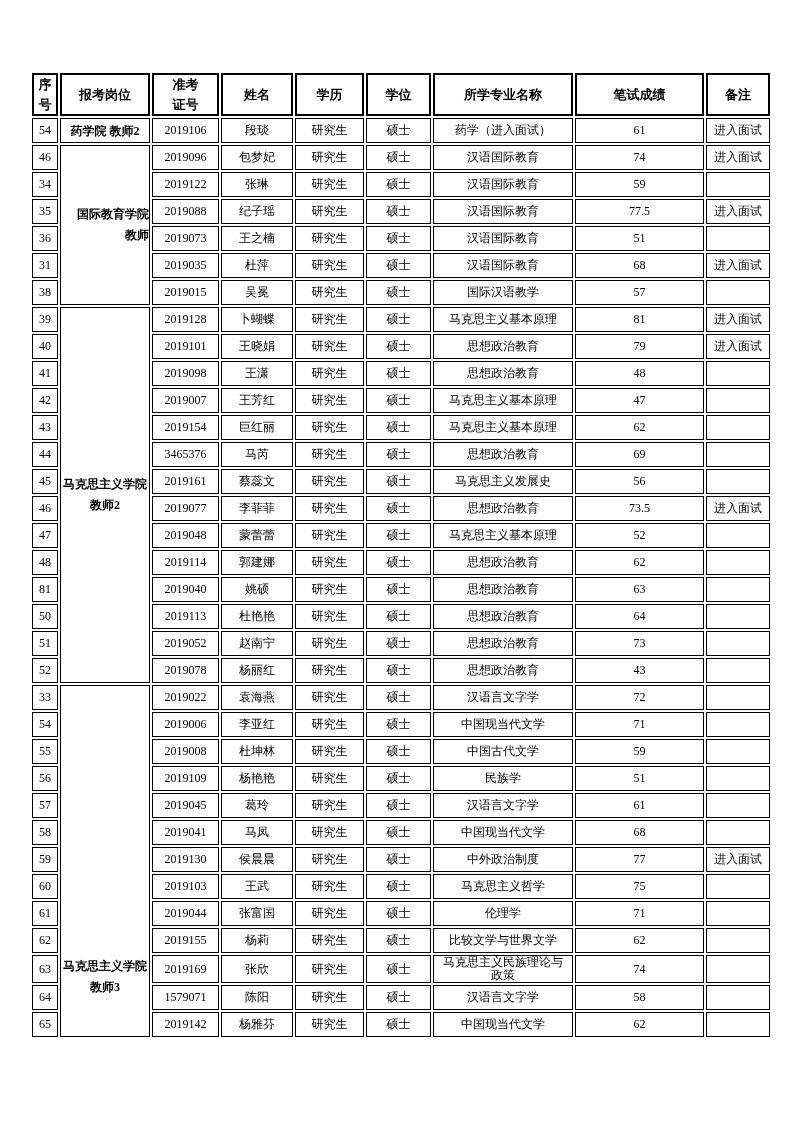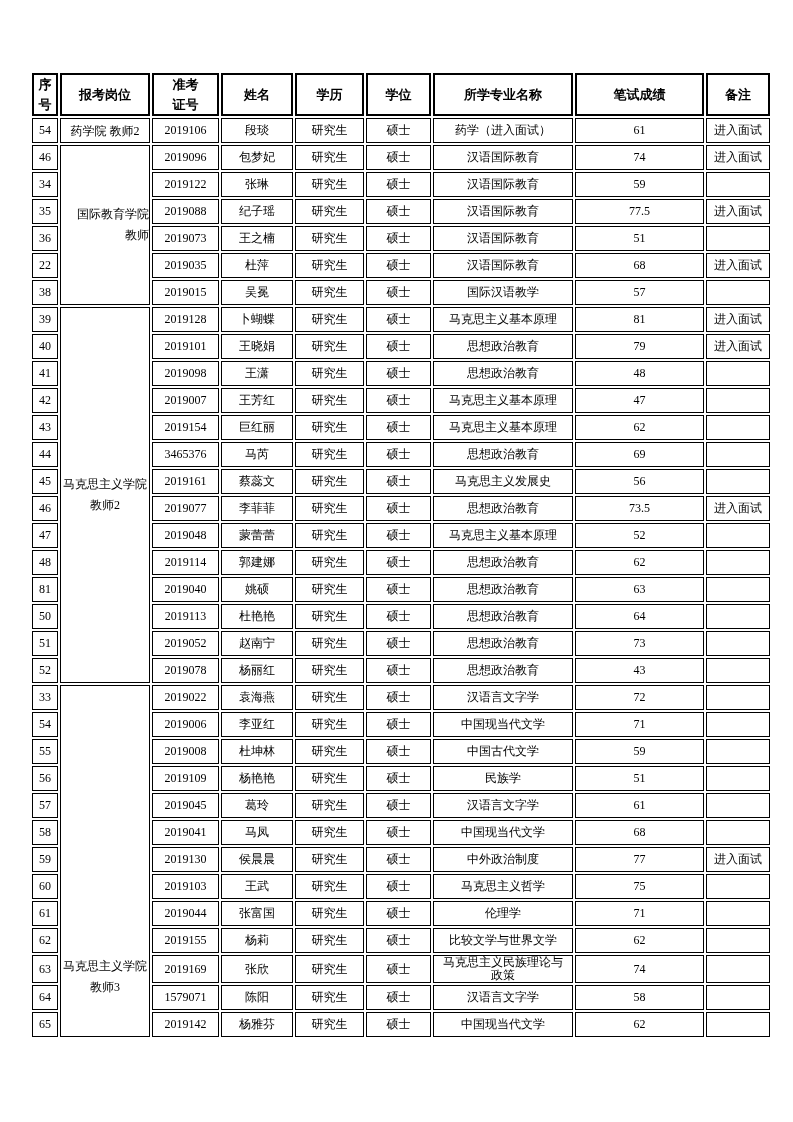--- a/index.html
+++ b/index.html
@@ -17,21 +17,21 @@
   table.score th{
     border:2px solid #000;font-weight:bold;font-size:13px;height:43px;
     text-align:center;vertical-align:middle;white-space:pre-line;line-height:1.5;
   }
   table.score td{
     border:1px solid #000;font-size:12px;height:25px;
     text-align:center;vertical-align:middle;line-height:13px;
   }
   td.cell-major{white-space:pre-line;}
   td.cell-position{
-    font-weight:normal;position:relative;font-size:12px;margin-top:35px;
+    font-weight:bold;position:relative;font-size:12px;margin-top:35px;
   }
   .pos-label{
     position:absolute;left:0;right:0;transform:translateY(-50%);
     white-space:pre-line;line-height:21px;text-align:center;
   }
 </style>
 </head>
 <body>
 
 <div class="page">
@@ -114,21 +114,21 @@
           <td class="cell-no">36</td>
           <td class="cell-ticket">2019073</td>
           <td class="cell-name">王之楠</td>
           <td class="cell-edu">研究生</td>
           <td class="cell-degree">硕士</td>
           <td class="cell-major">汉语国际教育</td>
           <td class="cell-score">51</td>
           <td class="cell-remark"></td>
         </tr>
         <tr>
-          <td class="cell-no">22</td>
+          <td class="cell-no">31</td>
           <td class="cell-ticket">2019035</td>
           <td class="cell-name">杜萍</td>
           <td class="cell-edu">研究生</td>
           <td class="cell-degree">硕士</td>
           <td class="cell-major">汉语国际教育</td>
           <td class="cell-score">68</td>
           <td class="cell-remark">进入面试</td>
         </tr>
         <tr>
           <td class="cell-no">38</td>

